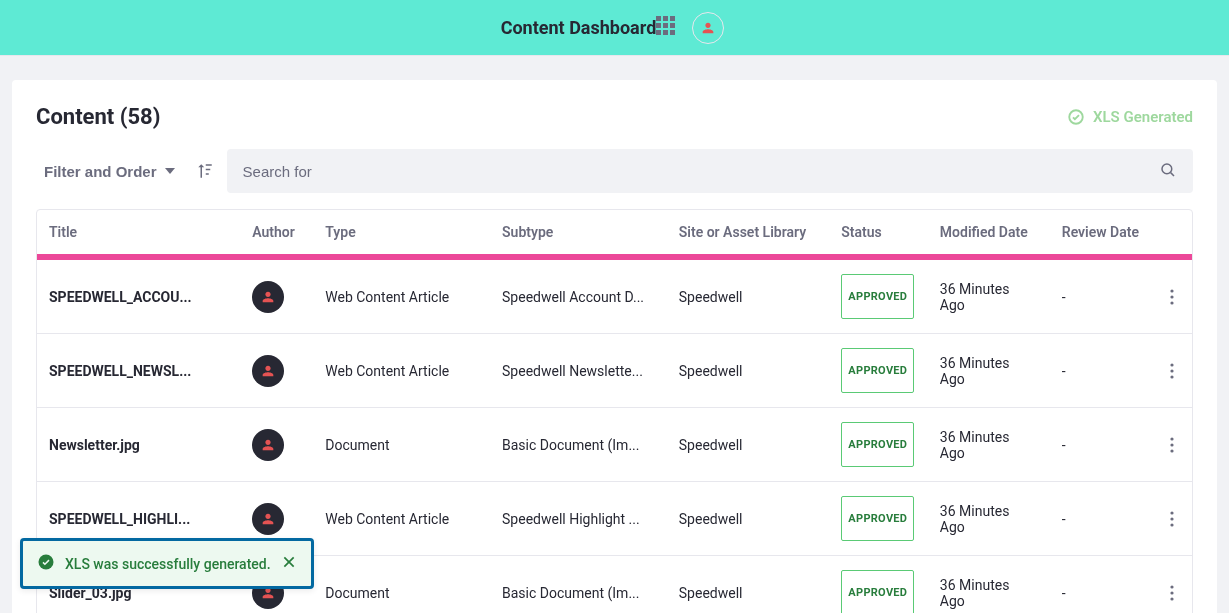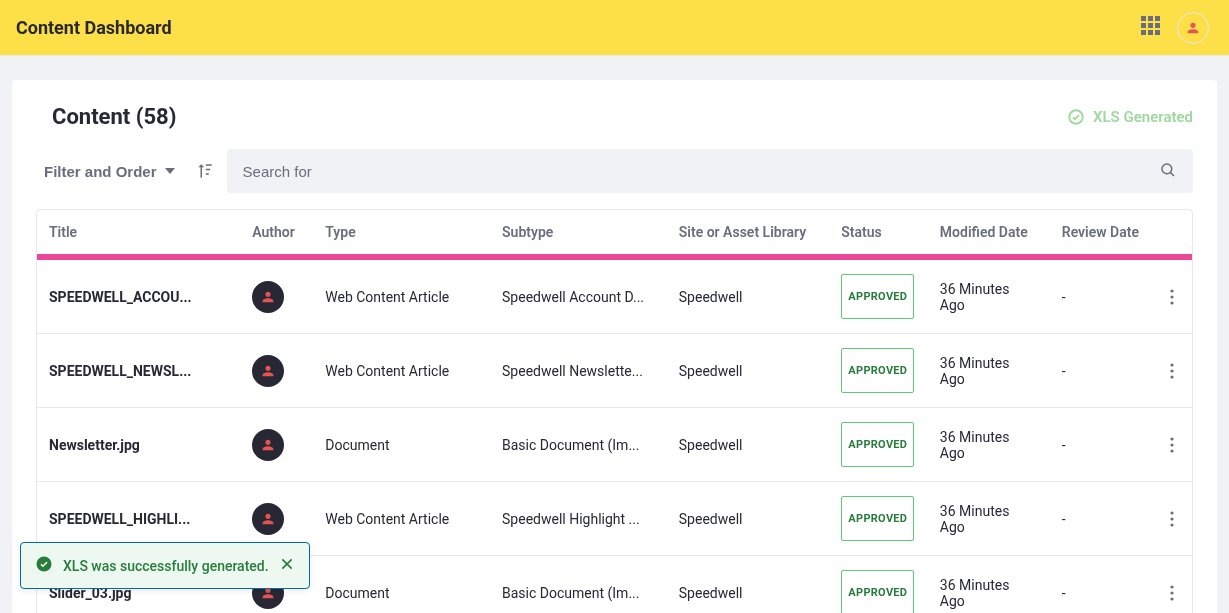--- a/index.html
+++ b/index.html
@@ -7,25 +7,25 @@
   font-family: -apple-system, BlinkMacSystemFont, "Segoe UI", Roboto, "Helvetica Neue", Arial, sans-serif;
   background: #f1f2f5;
   color: #272833;
   font-size: 14px;
   width: 1229px;
   height: 613px;
   overflow: hidden;
 }
 
 .topbar {
-  background: #fde047;
+  background: #5eead4;
   height: 56px;
   display: flex;
   align-items: center;
-  justify-content: space-between;
+  justify-content: center;
   padding: 0 20px 0 16px;
   border-bottom: 1px solid #e7e7ed;
 }
 .topbar-title {
   font-size: 18px;
   font-weight: 700;
   color: #272833;
 }
 .topbar-right { display: flex; align-items: center; gap: 12px; }
 .apps-icon {
@@ -53,21 +53,20 @@
 }
 .panel-header {
   display: flex;
   align-items: center;
   justify-content: space-between;
   padding: 24px 24px 20px 24px;
 }
 .panel-title {
   font-size: 22px;
   font-weight: 700;
-  margin-left: 16px;
 }
 .xls-generated {
   display: flex;
   align-items: center;
   gap: 8px;
   color: #9ed89e;
   font-weight: 600;
   font-size: 15px;
 }
 .xls-generated svg { width: 18px; height: 18px; }
@@ -171,21 +170,21 @@
 .col-status { width: 90px; }
 .col-modified { width: 120px; }
 .col-review { width: 100px; }
 .col-actions { width: 40px; }
 
 .toast {
   position: absolute;
   left: 20px;
   bottom: 24px;
   background: #edf9f0;
-  border: 1px solid #0369a1;
+  border: 3px solid #0369a1;
   border-radius: 4px;
   padding: 12px 14px;
   display: flex;
   align-items: center;
   gap: 10px;
   box-shadow: 0 2px 6px rgba(0,0,0,0.08);
 }
 .toast-icon { color: #287d3c; }
 .toast-text { color: #287d3c; font-weight: 500; }
 .toast-close { color: #287d3c; cursor: pointer; }

